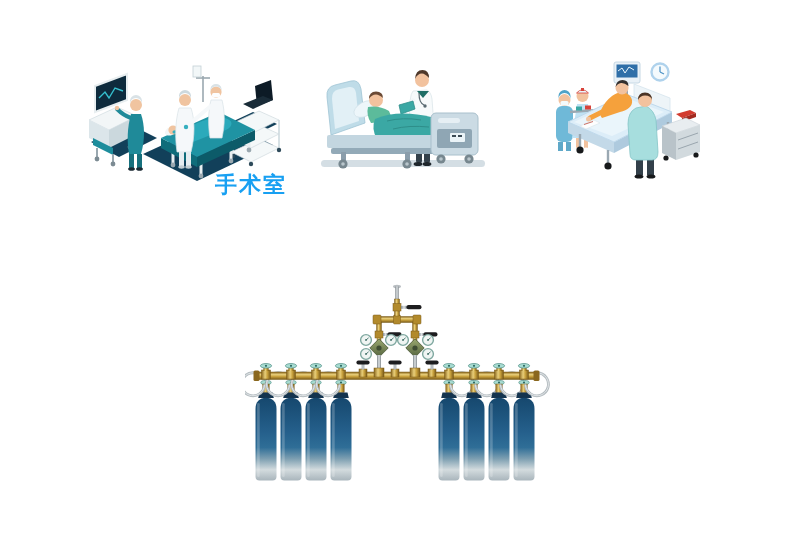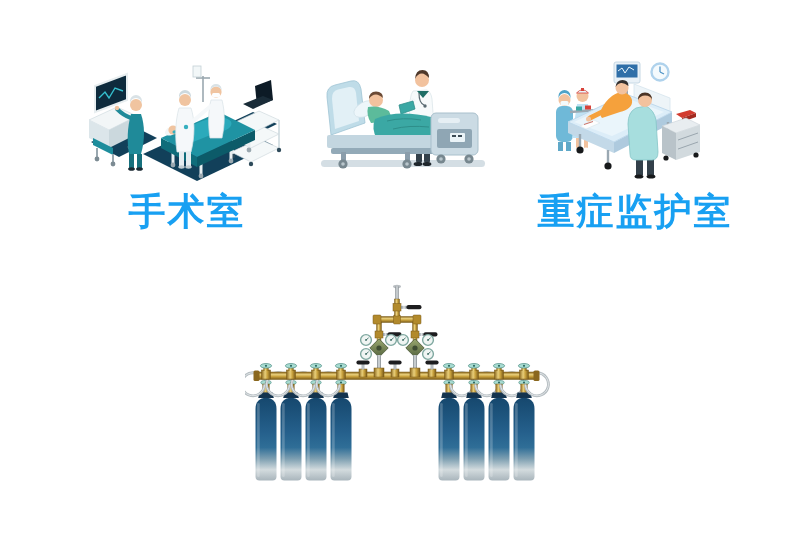--- a/index.html
+++ b/index.html
@@ -1,20 +1,20 @@
 <!DOCTYPE html>
 <html><head>
 <meta charset="utf-8">
 <style>
   html,body{margin:0;padding:0;background:#fff;}
   .canvas{position:relative;width:801px;height:541px;background:#ffffff;overflow:hidden;
           font-family:"Liberation Sans","DejaVu Sans",sans-serif;}
   .illus{position:absolute;}
-  .section-label{position:absolute;top:187px;width:200px;text-align:center;
-                 font-size:37px;font-weight:bold;letter-spacing:2px;color:#18A0F2;
+  .section-label{position:absolute;top:170px;width:200px;text-align:right;
+                 font-size:22px;font-weight:bold;letter-spacing:2px;color:#18A0F2;
                  font-family:"Liberation Sans","DejaVu Sans",sans-serif;}
   .lbl-or{left:87px;}
   .lbl-ward{left:305px;}
   .lbl-icu{left:535px;}
   svg{display:block;}
 </style>
 </head>
 <body>
 
 <div class="canvas">
@@ -242,21 +242,20 @@
       <polygon points="112,78 126,85 126,112 112,105" fill="#B9C3C9"></polygon>
       <polygon points="126,85 150,77 150,104 126,112" fill="#D2DADE"></polygon>
       <line x1="128" y1="92" x2="148" y2="85" stroke="#9AA6AE" stroke-width="1"></line>
       <line x1="128" y1="101" x2="148" y2="94" stroke="#9AA6AE" stroke-width="1"></line>
       <circle cx="116" cy="110" r="2.6" fill="#17191B"></circle>
       <circle cx="146" cy="107" r="2.6" fill="#17191B"></circle>
     </g>
   </svg>
 
   <div class="section-label lbl-or" style="color: rgb(24, 160, 242);">手术室</div>
-  <div class="section-label lbl-icu" style="color: rgb(24, 160, 242);">重症监护室</div>
 
   <svg class="illus" style="left:245px;top:280px" width="320" height="215" viewBox="0 0 320 215" role="img">
     <defs>
       <linearGradient id="cylGrad" x1="0" y1="0" x2="0" y2="1">
         <stop offset="0" stop-color="#16486E"></stop>
         <stop offset="0.42" stop-color="#25608C"></stop>
         <stop offset="0.60" stop-color="#2F6E97"></stop>
         <stop offset="0.74" stop-color="#7FA0B2"></stop>
         <stop offset="0.87" stop-color="#D3DBDE"></stop>
         <stop offset="1" stop-color="#A9B5BC"></stop>

